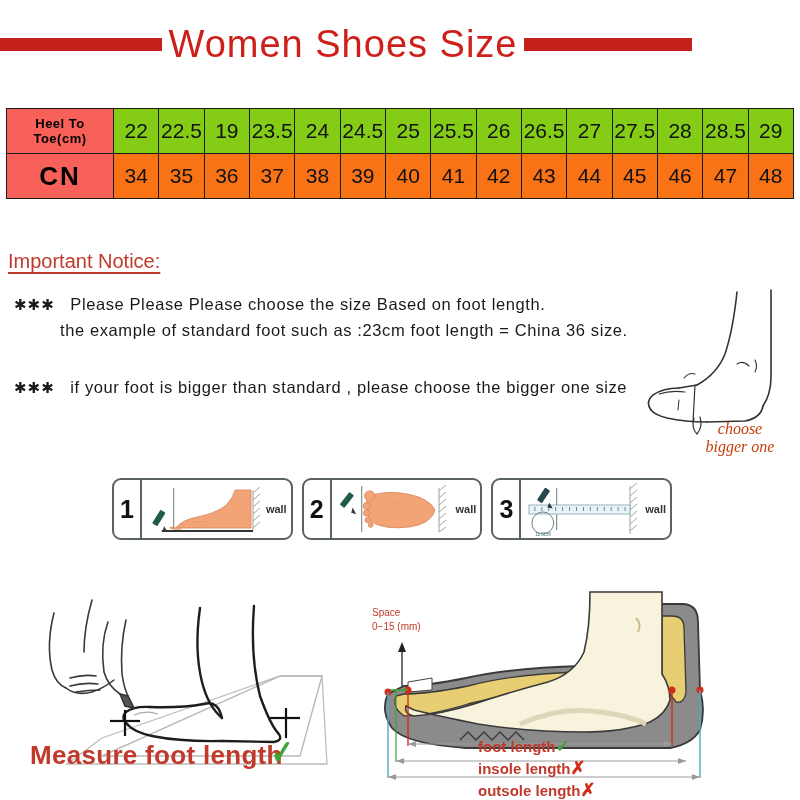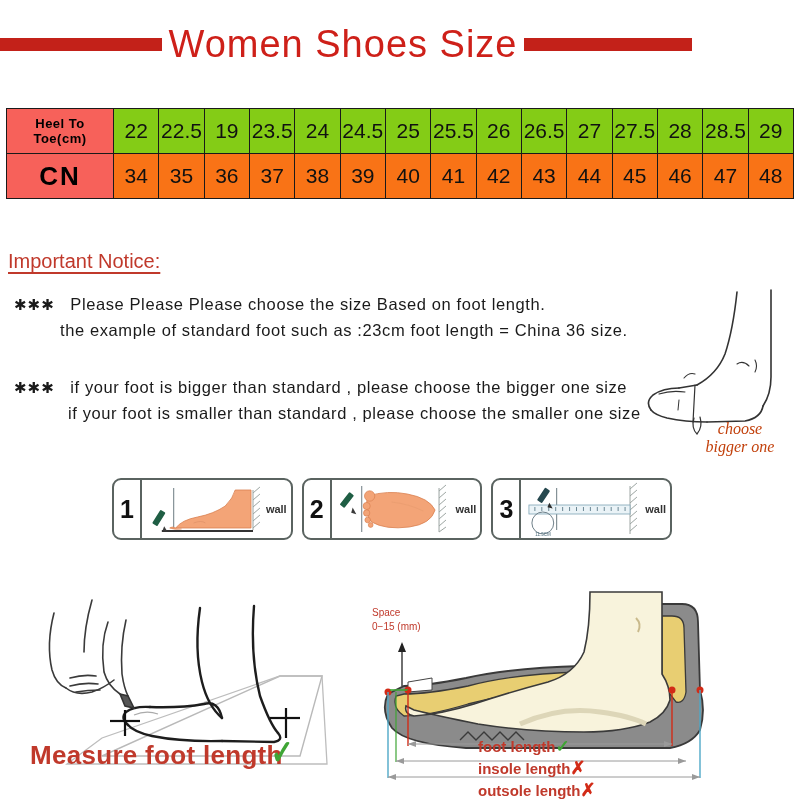--- a/index.html
+++ b/index.html
@@ -239,21 +239,20 @@
     &nbsp;&nbsp;<span>Please  Please  Please  choose  the  size  Based  on  foot  length.</span>
   </span>
   <span class="nl indent">the  example  of  standard  foot  such  as :23cm  foot  length  =  China 36 size.</span>
 </div>
 
 <div class="notice-block b2">
   <span class="nl">
     <span class="stars">✱✱✱</span>
     &nbsp;&nbsp;<span>if  your  foot  is  bigger  than  standard ,  please  choose  the  bigger  one  size</span>
   </span>
-  <span class="nl indent2">if  your  foot  is  smaller  than  standard ,  please  choose  the  smaller  one  size</span>
 </div>
 
 <div class="foot-sketch">
   <svg width="150" height="175" viewBox="0 0 150 175">
     <g fill="none" stroke="#333" stroke-width="1.6" stroke-linecap="round">
 
       <path d="M126 8 L126 95 Q126 112 118 124"></path>
 
       <path d="M92 10 Q88 48 80 72 Q72 92 52 103"></path>
 

